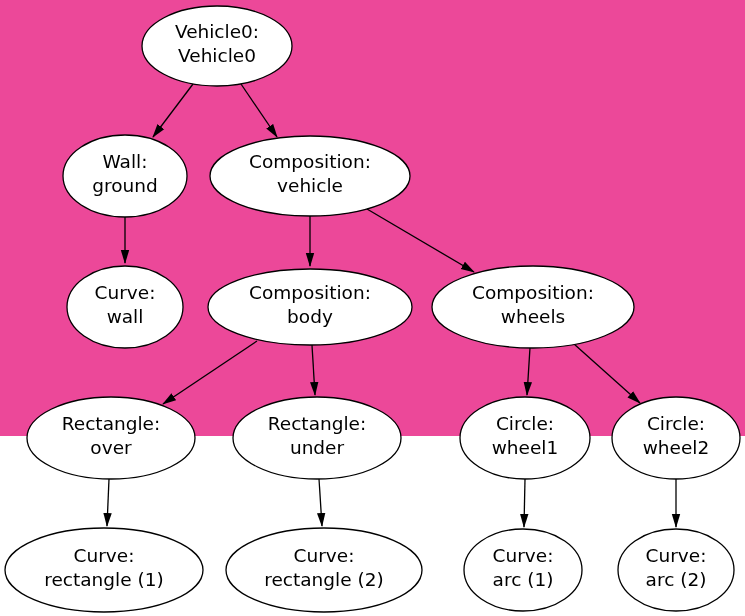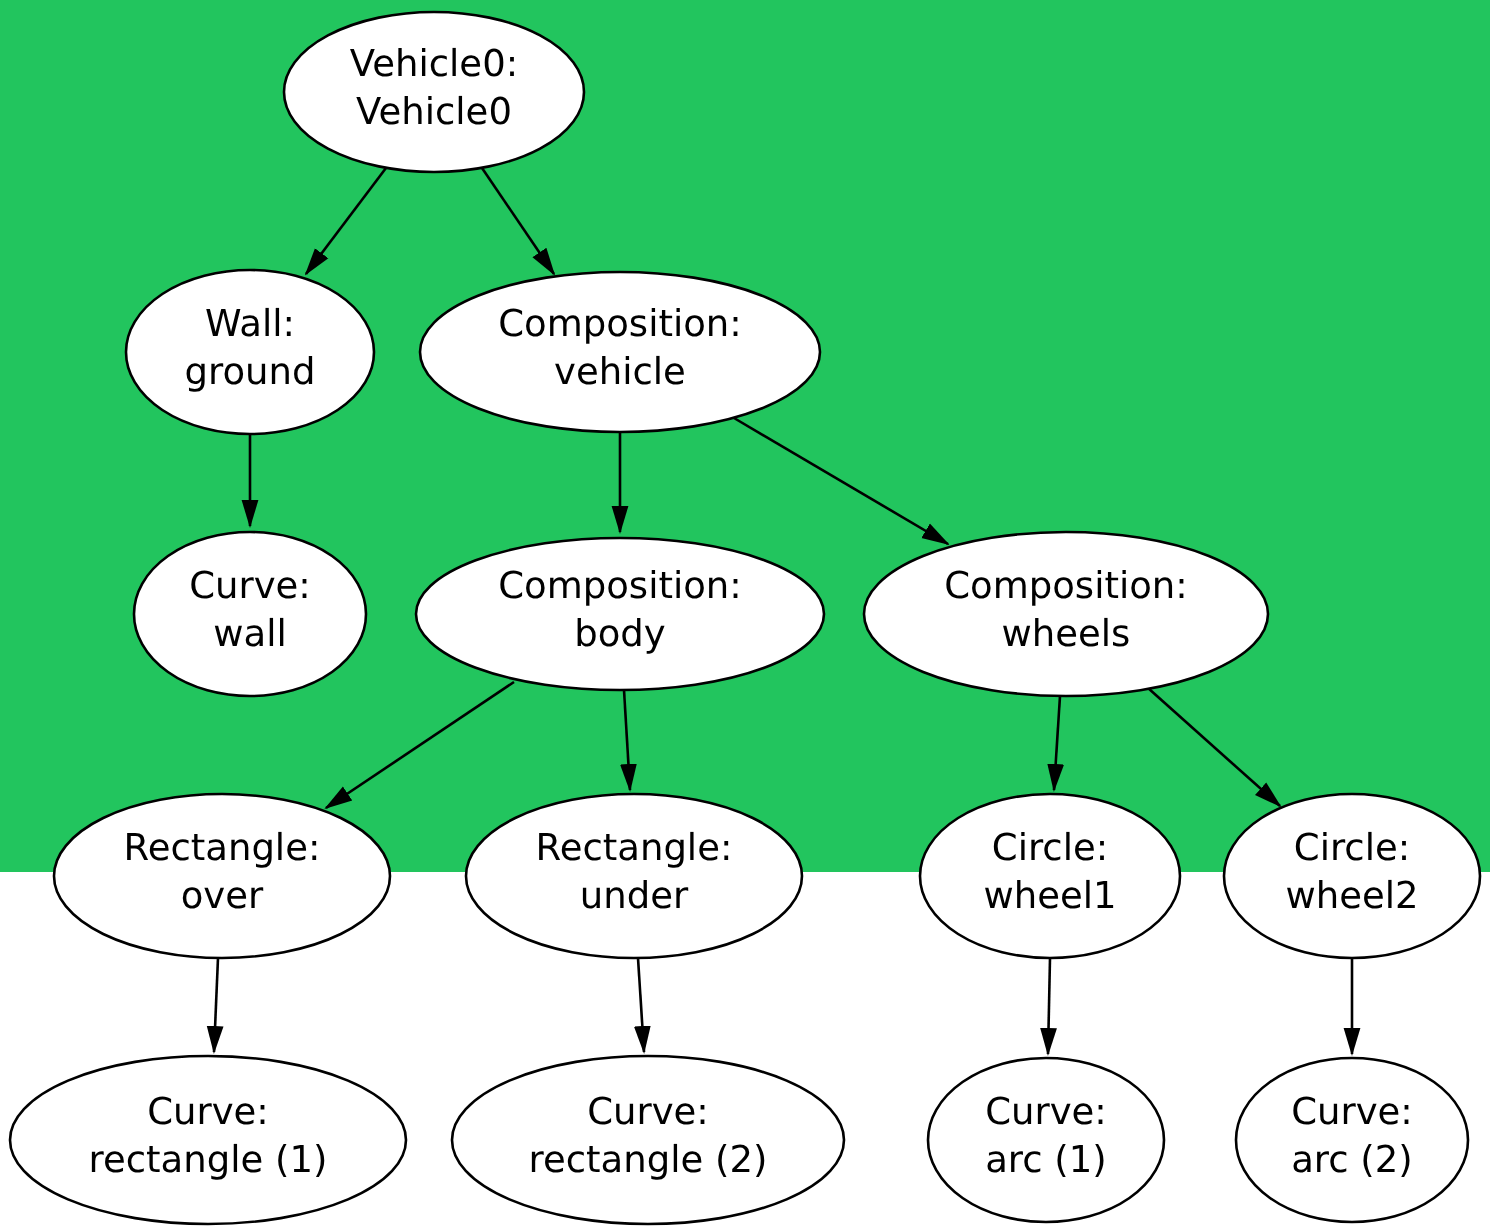--- a/index.html
+++ b/index.html
@@ -7,21 +7,21 @@
     padding: 0;
     background: #ffffff;
     width: 745px;
     height: 616px;
     overflow: hidden;
   }
   .canvas-wrap {
     position: relative;
     width: 745px;
     height: 436px;
-    background: #22c55e;
+    background: #ec4899;
   }
   svg text {
     font-family: "DejaVu Sans", "Liberation Sans", sans-serif;
     font-size: 18.5px;
     fill: #000000;
     text-anchor: middle;
   }
   svg ellipse {
     fill: #ffffff;
     stroke: #000000;

